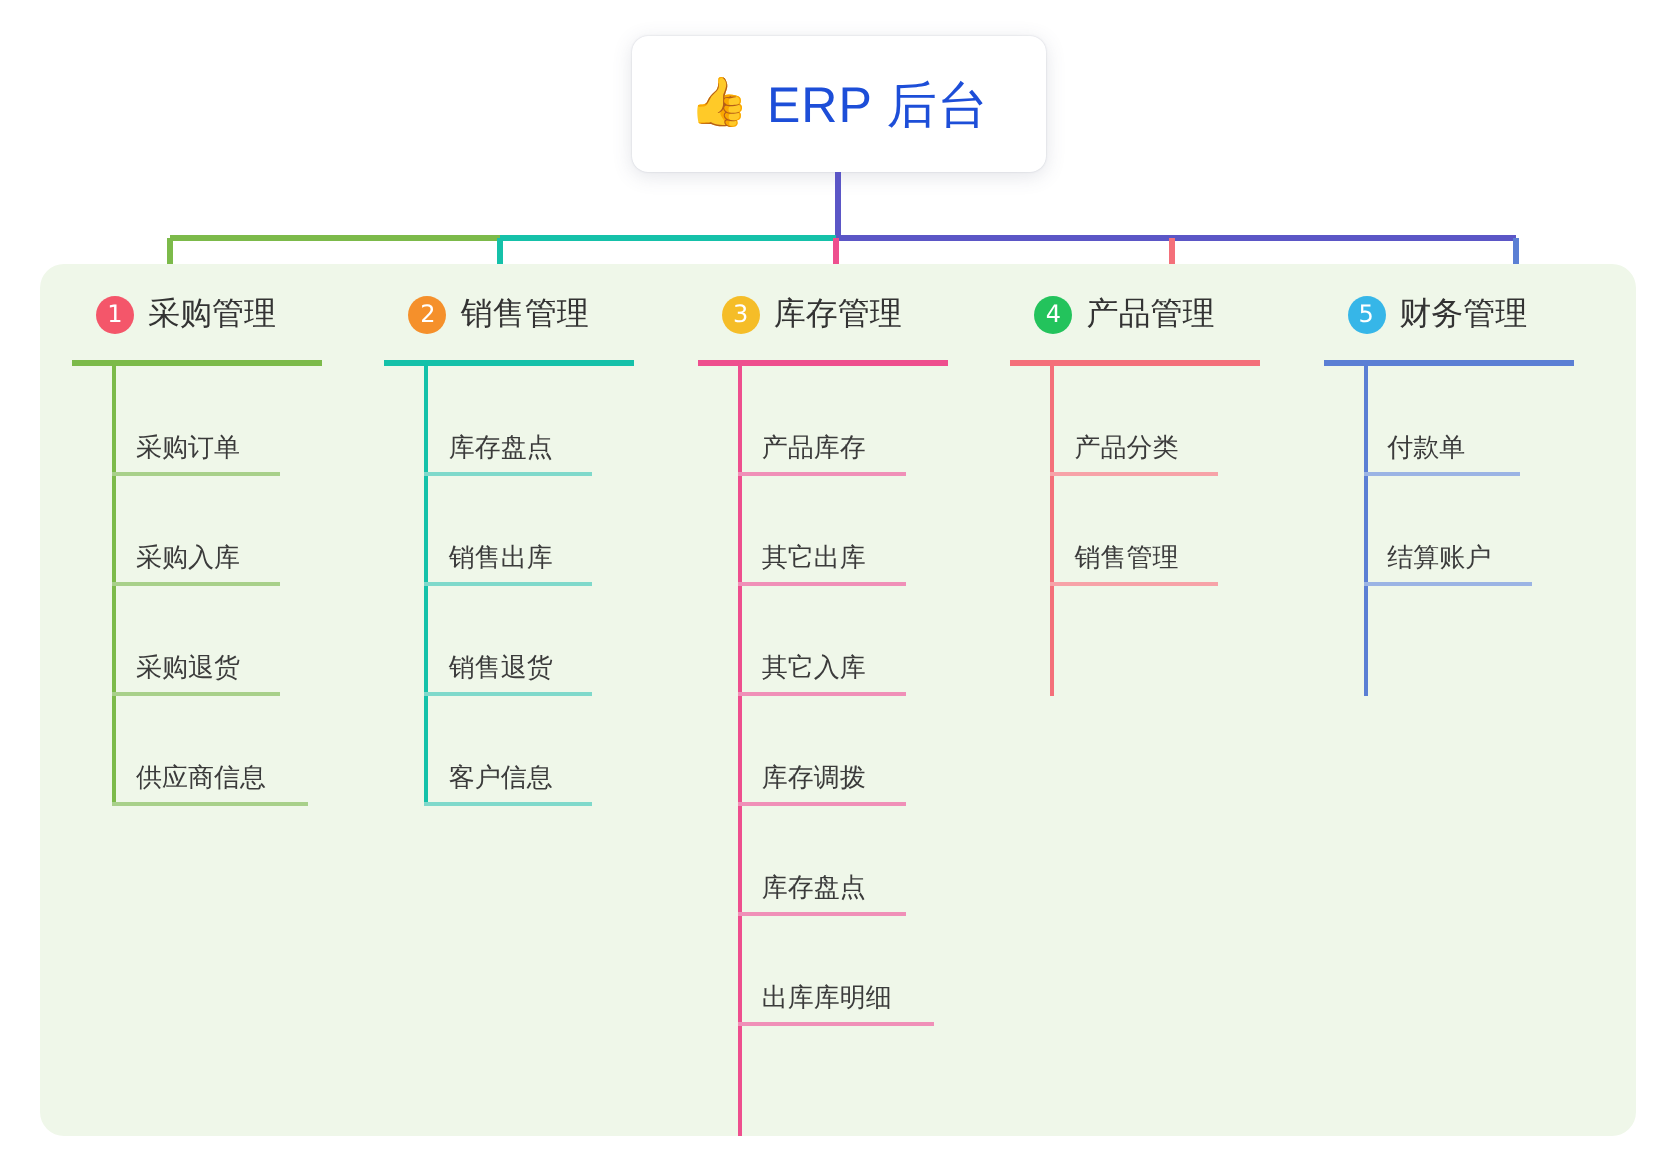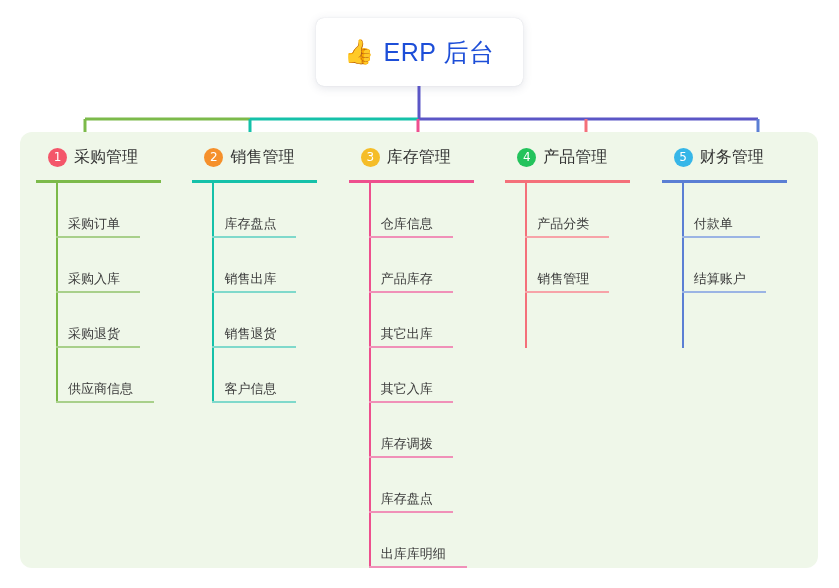--- a/index.html
+++ b/index.html
@@ -221,24 +221,20 @@
     </div>
     <div class="column col-2">
       <div class="col-head">
         <span class="badge" style="background: rgb(245, 189, 40);">3</span>
         <span class="col-title">库存管理</span>
       </div>
       <div class="head-rule" style="background: rgb(238, 79, 142);"></div>
       <div class="items">
         <div class="spine" style="background: rgb(238, 79, 142); height: 385px;"></div>
         <div class="item">
-          <span class="item-label">仓库信息</span>
-          <div class="item-rule" style="background: rgb(240, 144, 184); width: 84px;"></div>
-        </div>
-        <div class="item">
           <span class="item-label">产品库存</span>
           <div class="item-rule" style="background: rgb(240, 144, 184); width: 84px;"></div>
         </div>
         <div class="item">
           <span class="item-label">其它出库</span>
           <div class="item-rule" style="background: rgb(240, 144, 184); width: 84px;"></div>
         </div>
         <div class="item">
           <span class="item-label">其它入库</span>
           <div class="item-rule" style="background: rgb(240, 144, 184); width: 84px;"></div>

